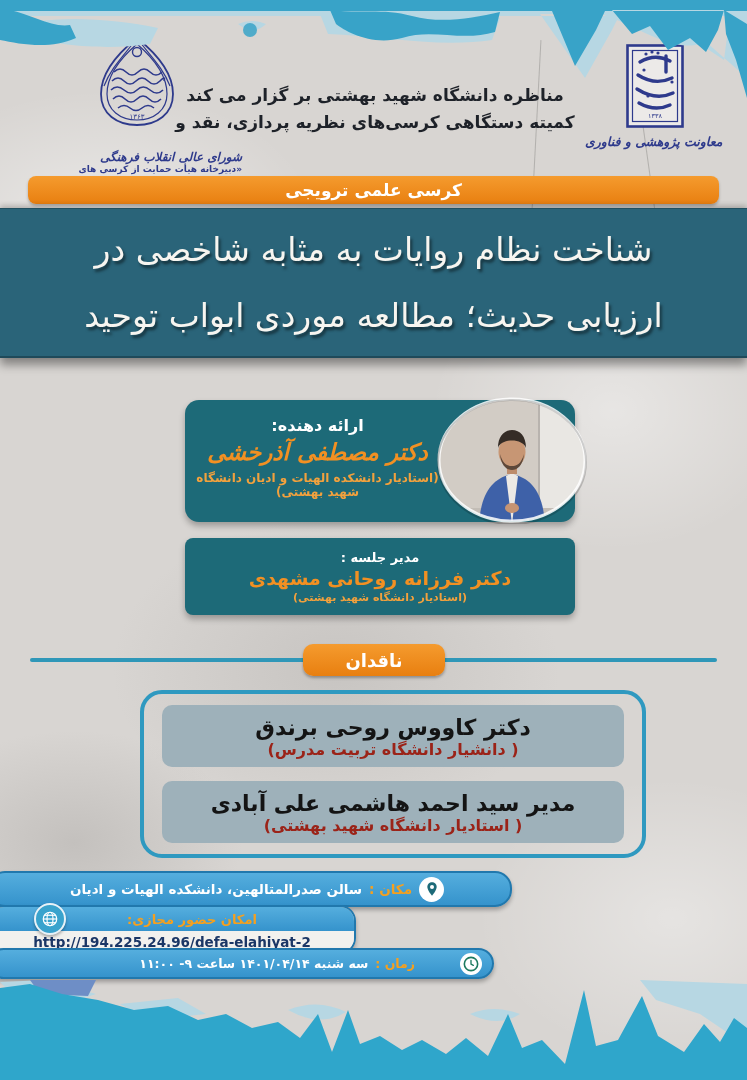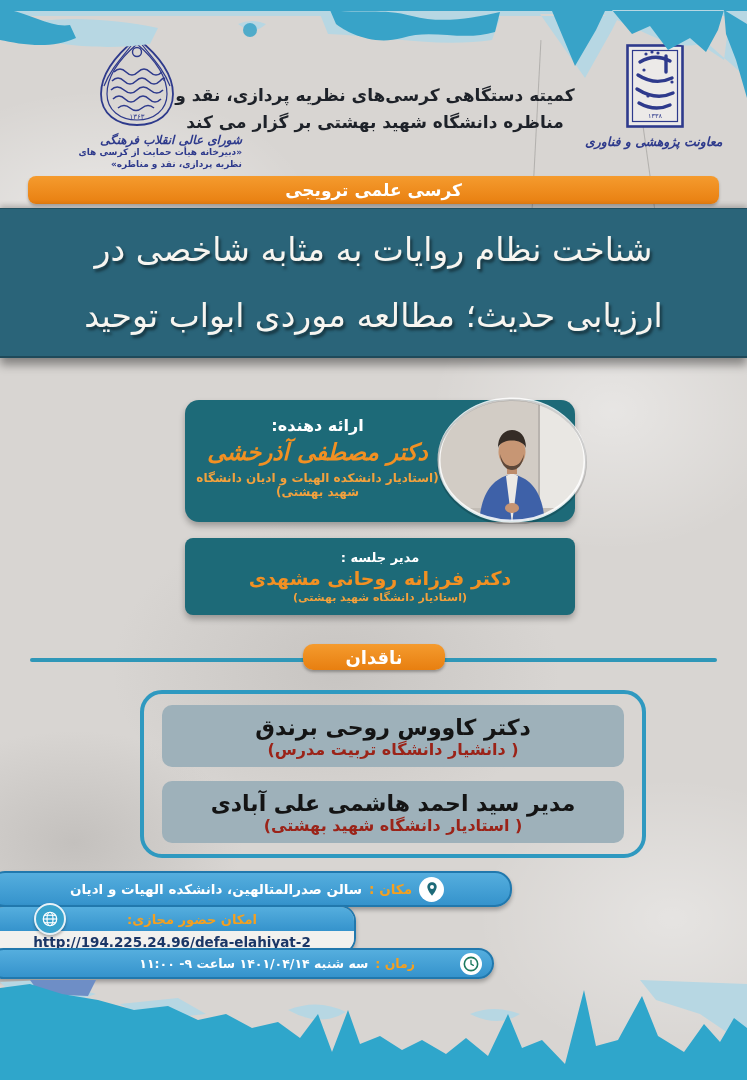--- a/index.html
+++ b/index.html
@@ -13,21 +13,21 @@
       radial-gradient(ellipse 240px 160px at 10% 78%, rgba(148,145,142,.3), transparent 70%),
       radial-gradient(ellipse 280px 200px at 90% 85%, rgba(255,255,255,.35), transparent 70%);
   }
   .abs{position:absolute;}
   .crack{position:absolute;width:1px;background:rgba(110,108,105,.35);}
 
   
   .committee{left:150px;top:82px;width:450px;text-align:center;color:#1e2229;
     font-size:17px;font-weight:bold;line-height:27px;}
   .council{left:32px;top:34px;width:210px;text-align:right;color:#2e3a8c;}
-  .council .callig{font-size:12px;font-weight:bold;font-style:italic;margin-top:3px;}
+  .council .callig{font-size:12px;font-weight:bold;font-style:italic;margin-top:20px;}
   .council .cap{font-size:9px;font-weight:bold;line-height:11.5px;}
   .uni{left:585px;top:44px;width:140px;text-align:left;color:#2e3a8c;}
   .uni .cap{font-size:12.5px;font-weight:bold;font-style:italic;margin-top:6px;}
 
   
   .type-badge{left:28px;top:176px;width:691px;height:28px;border-radius:8px;
     background:linear-gradient(#f59b2e,#e87f10);display:flex;align-items:center;justify-content:center;
     color:#fff;font-size:17px;font-weight:bold;box-shadow:0 2px 3px rgba(0,0,0,.25);}
 
   
@@ -46,21 +46,21 @@
   .p-aff{color:#f2a13d;font-size:12px;font-weight:bold;margin-top:6px;}
   .photo{left:437px;top:396px;width:150px;height:128px;}
   .moderator-card{left:185px;top:538px;width:390px;height:77px;border-radius:8px;
     display:flex;flex-direction:column;align-items:center;justify-content:center;text-align:center;}
   .m-label{color:#fff;font-size:13px;font-weight:bold;}
   .m-name{color:#f29022;font-size:19px;font-weight:bold;margin-top:2px;}
   .m-aff{color:#f2a13d;font-size:11px;font-weight:bold;margin-top:2px;}
 
   
   .critics-line{left:30px;top:658px;width:687px;height:4px;background:#2f97b8;border-radius:2px;}
-  .critics-badge{left:303px;top:644px;width:142px;height:26px;border-radius:10px;
+  .critics-badge{left:303px;top:644px;width:142px;height:32px;border-radius:10px;
     background:linear-gradient(#f59b2e,#e87f10);display:flex;align-items:center;justify-content:center;
     color:#fff;font-size:18px;font-weight:bold;box-shadow:0 2px 3px rgba(0,0,0,.3);}
   .critics-panel{left:140px;top:690px;width:462px;height:138px;border:4px solid #2f99c0;
     border-radius:22px;padding:11px 18px;box-sizing:content-box;
     display:flex;flex-direction:column;justify-content:space-between;}
   .critic-row{height:62px;background:#9eb1ba;border-radius:10px;
     display:flex;flex-direction:column;align-items:center;justify-content:center;}
   .c-name{color:#141414;font-size:22px;font-weight:bold;line-height:28px;}
   .c-aff{color:#9b2318;font-size:16px;font-weight:bold;line-height:16px;}
 
@@ -130,22 +130,22 @@
         <path d="M28,74 q6,-5 12,0 t12,0 t12,0" stroke-width="1.6"></path>
       </g>
       <text x="47" y="85" text-anchor="middle" font-size="7" fill="#2e3a8c">۱۳۶۳</text>
     </svg>
     <div class="callig">شورای عالی انقلاب فرهنگی</div>
     <div class="cap">«دبیرخانه هیأت حمایت از کرسی های</div>
     <div class="cap">نظریه پردازی، نقد و مناظره»</div>
   </div>
 
   <div class="abs committee">
+    <div>مناظره دانشگاه شهید بهشتی بر گزار می کند</div>
     <div>کمیته دستگاهی کرسی‌های نظریه پردازی، نقد و</div>
-    <div>مناظره دانشگاه شهید بهشتی بر گزار می کند</div>
   </div>
 
   <div class="abs uni">
     <svg width="58" height="84" viewBox="0 0 58 84" style="margin:0 auto;">
       <rect x="1.5" y="1.5" width="55" height="81" fill="#eceae8" stroke="#2e3a8c" stroke-width="2.6"></rect>
       <rect x="6.5" y="6.5" width="45" height="71" fill="none" stroke="#2e3a8c" stroke-width="1.2"></rect>
       <g fill="none" stroke="#2e3a8c" stroke-width="3.4" stroke-linecap="round">
         <path d="M14,18 q15,-9 30,-1"></path>
         <path d="M40,12 v16"></path>
         <path d="M12,31 q17,11 34,3"></path>

